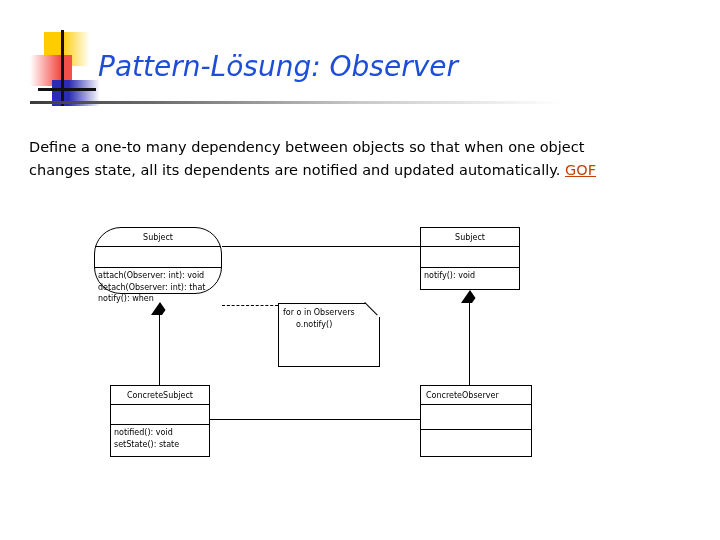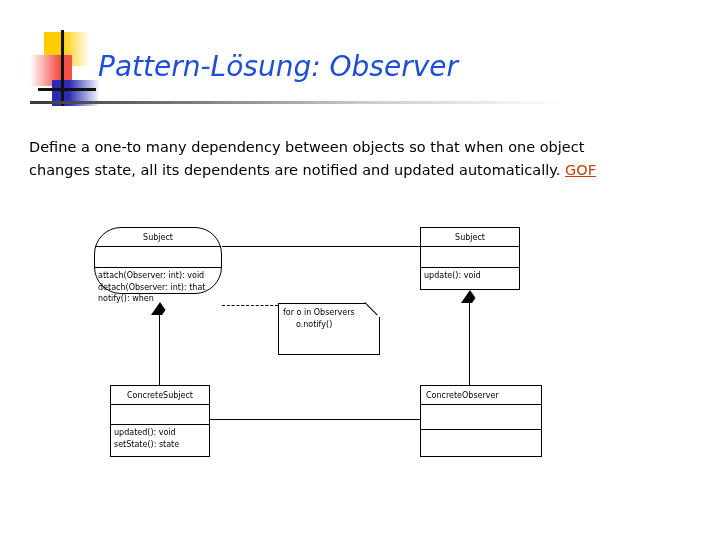--- a/index.html
+++ b/index.html
@@ -164,40 +164,40 @@
   }
   #box-concrete-subject {
     left: 110px;
     top: 385px;
     width: 100px;
     height: 72px;
   }
   #box-concrete-observer {
     left: 420px;
     top: 385px;
-    width: 122px;
+    width: 112px;
     height: 72px;
   }
   #box-concrete-observer .uml-attrs {
     height: 25px;
   }
   #box-concrete-observer .uml-empty {
     height: 26px;
   }
   #box-concrete-subject .uml-attrs {
     height: 20px;
   }
 
   
   #uml-note {
     position: absolute;
     left: 278px;
     top: 303px;
     width: 102px;
-    height: 52px;
+    height: 64px;
     font-size: 8px;
     color: #000000;
   }
   #uml-note .note-body {
     position: absolute;
     inset: 0;
     background: #ffffff;
     border: 1.4px solid #000000;
     box-sizing: border-box;
     clip-path: polygon(0 0, calc(100% - 13px) 0, 100% 13px, 100% 100%, 0 100%);
@@ -309,38 +309,38 @@
       <div>attach(Observer: int): void</div>
       <div>detach(Observer: int): that</div>
       <div>notify(): when</div>
     </div>
   </div>
 
   <div class="uml-box" id="box-observer">
     <div class="uml-row uml-title">Subject</div>
     <div class="uml-row uml-attrs"></div>
     <div class="uml-row uml-ops">
-      <div>update(): void</div>
+      <div>notify(): void</div>
     </div>
   </div>
 
   <div id="uml-note">
     <div class="note-body"></div>
     <div class="note-fold"></div>
     <div class="note-text">
       <div>for o in Observers</div>
       <div class="indent">o.notify()</div>
     </div>
   </div>
 
   <div class="uml-box" id="box-concrete-subject">
     <div class="uml-row uml-title">ConcreteSubject</div>
     <div class="uml-row uml-attrs"></div>
     <div class="uml-row uml-ops">
-      <div>updated(): void</div>
+      <div>notified(): void</div>
       <div>setState(): state</div>
     </div>
   </div>
 
   <div class="uml-box" id="box-concrete-observer">
     <div class="uml-row uml-title-left">ConcreteObserver</div>
     <div class="uml-row uml-attrs"></div>
     <div class="uml-row uml-empty"></div>
   </div>
 

